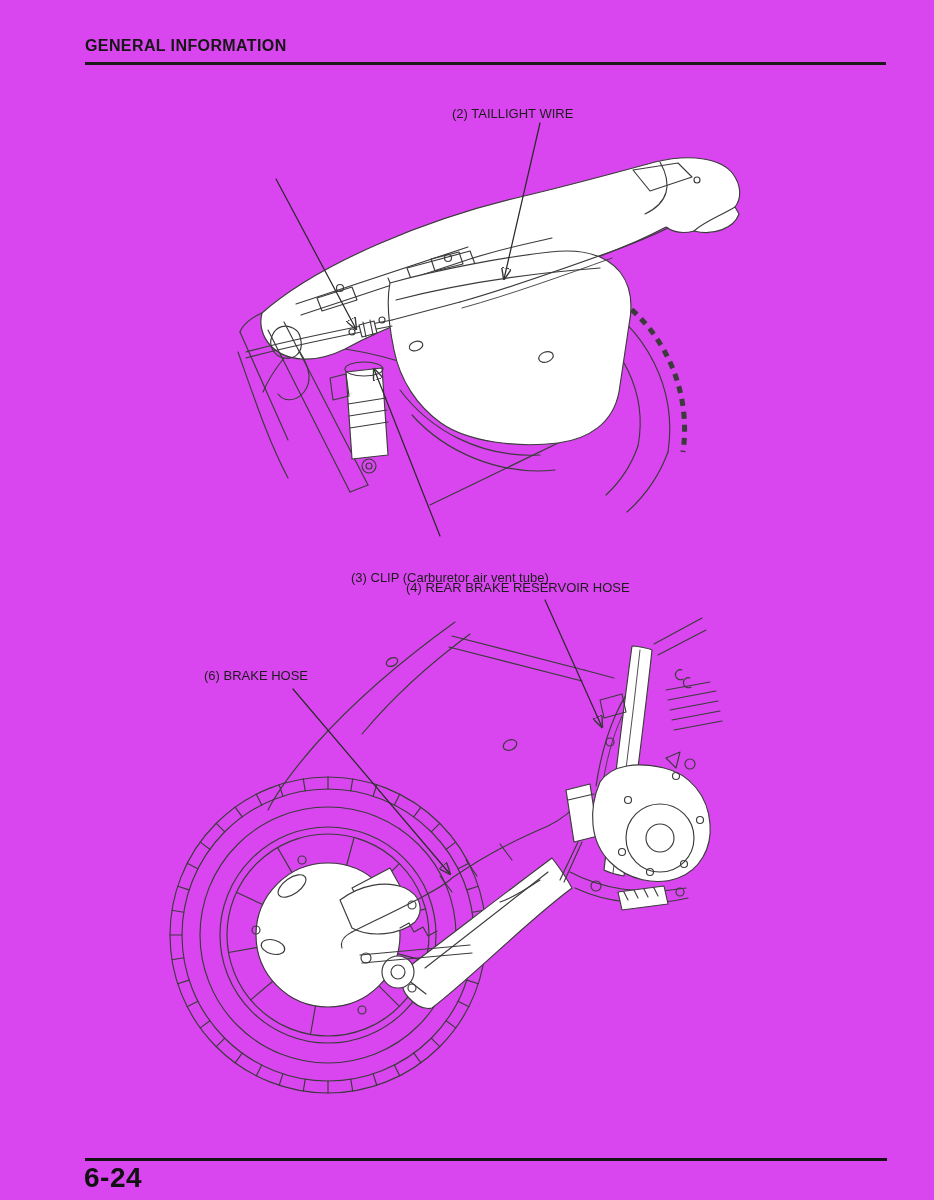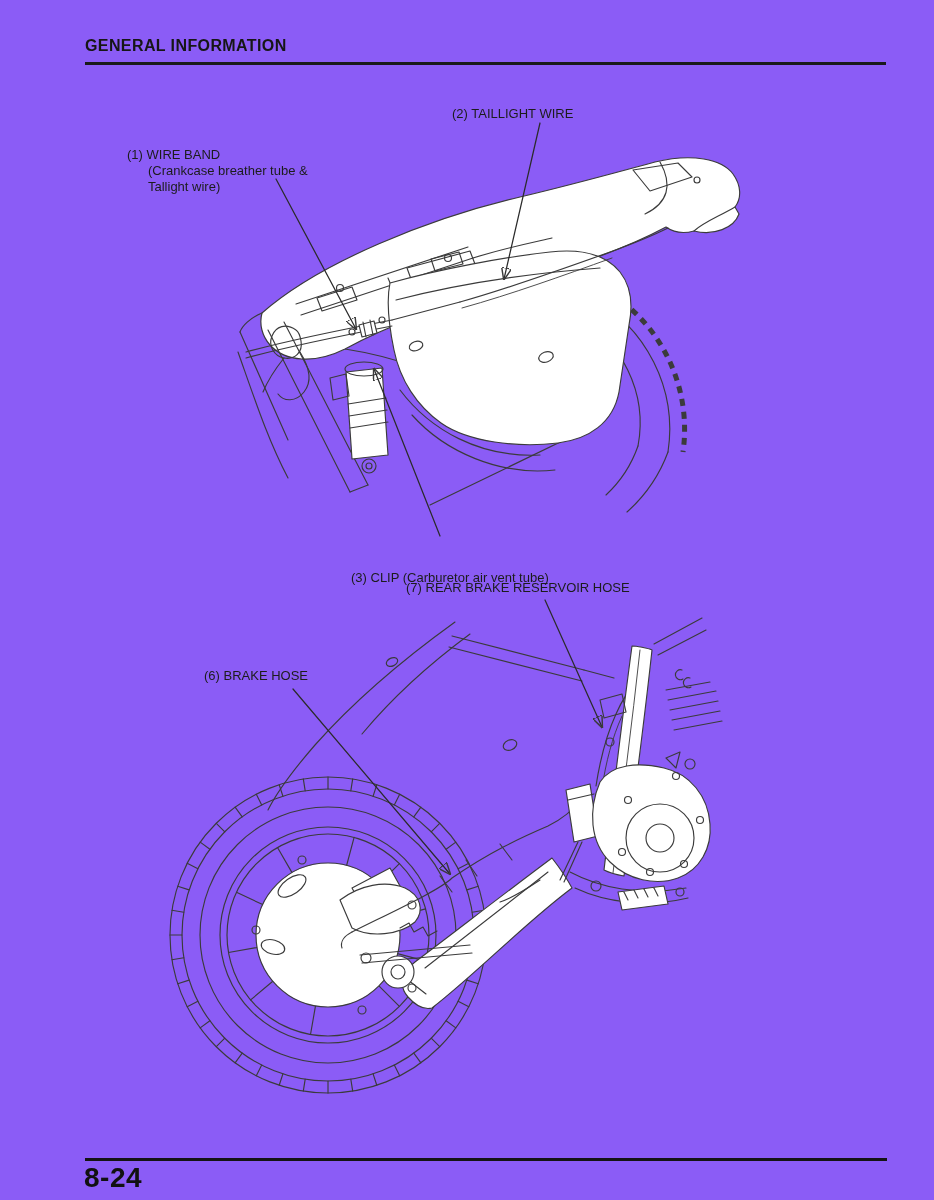--- a/index.html
+++ b/index.html
@@ -1,19 +1,19 @@
 <!DOCTYPE html>
 <html><head>
 <meta charset="utf-8">
 <style>
   html,body{margin:0;padding:0;background:#e8e8e8;}
   .page{
     position:relative;
     width:934px;height:1200px;
-    background:#8b5cf6;
+    background:#d946ef;
     font-family:"Liberation Sans","DejaVu Sans",sans-serif;
     color:#1f1f1f;
     overflow:hidden;
     margin:0 auto;
   }
   .abs{position:absolute;}
   .header-title{
     left:85px;top:37px;
     font-size:16px;font-weight:bold;letter-spacing:.4px;
     color:#161616;
@@ -44,29 +44,24 @@
 </head>
 <body>
 
 <div class="page">
 
   <div class="abs header-title">GENERAL INFORMATION</div>
   <div class="abs header-rule"></div>
 
   <div class="abs callout" style="left:452px;top:106px;">(2) TAILLIGHT WIRE</div>
 
-  <div class="abs callout" style="left:127px;top:147px;">
-    <div>(1) WIRE BAND</div>
-    <div class="cont">(Crankcase breather tube &amp;</div>
-    <div class="cont">Tallight wire)</div>
-  </div>
 
   <div class="abs callout" style="left:351px;top:540px;margin-top:30px;">(3) CLIP (Carburetor air vent tube)</div>
 
-  <div class="abs callout" style="left:406px;top:580px;">(7) REAR BRAKE RESERVOIR HOSE</div>
+  <div class="abs callout" style="left:406px;top:580px;">(4) REAR BRAKE RESERVOIR HOSE</div>
 
   <div class="abs callout" style="left:204px;top:668px;">(6) BRAKE HOSE</div>
 
   <svg class="abs draw" style="left:228px;top:112px;" width="520" height="433" viewBox="228 112 520 433">
     <defs>
       <marker id="arrowA" viewBox="0 0 10 8" refX="9" refY="4" markerWidth="10" markerHeight="8" orient="auto">
         <path d="M0,0 L10,4 L0,8 Z" fill="#2b2b2b" stroke="none"></path>
       </marker>
     </defs>
 
@@ -327,14 +322,14 @@
       <path d="M540,880 C525,890 512,898 500,902"></path>
       <circle cx="596" cy="886" r="5"></circle>
       <circle cx="680" cy="892" r="4"></circle>
     </g>
 
     <line class="leader" x1="545" y1="600" x2="602" y2="727" marker-end="url(#arrowB)"></line>
     <line class="leader" x1="293" y1="689" x2="450" y2="874" marker-end="url(#arrowB)"></line>
   </svg>
 
   <div class="abs footer-rule"></div>
-  <div class="abs page-number">8-24</div>
+  <div class="abs page-number">6-24</div>
 </div>
 
 </body></html>

